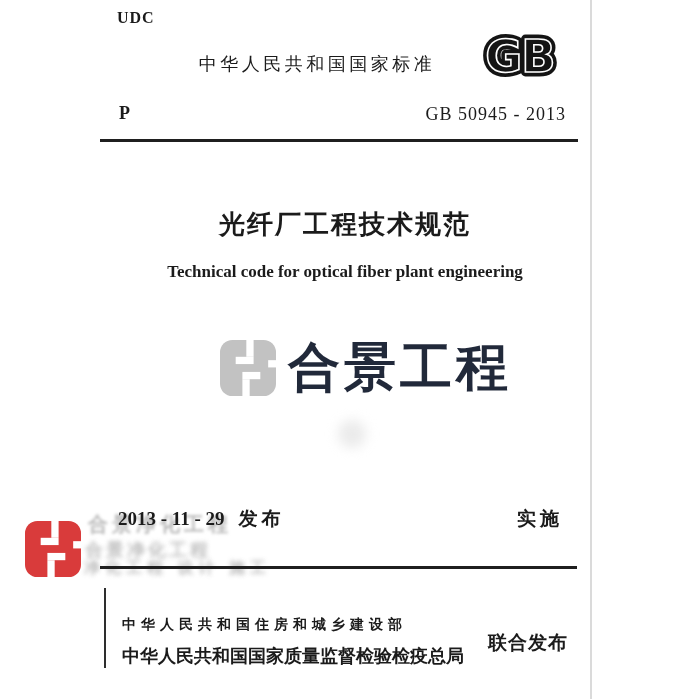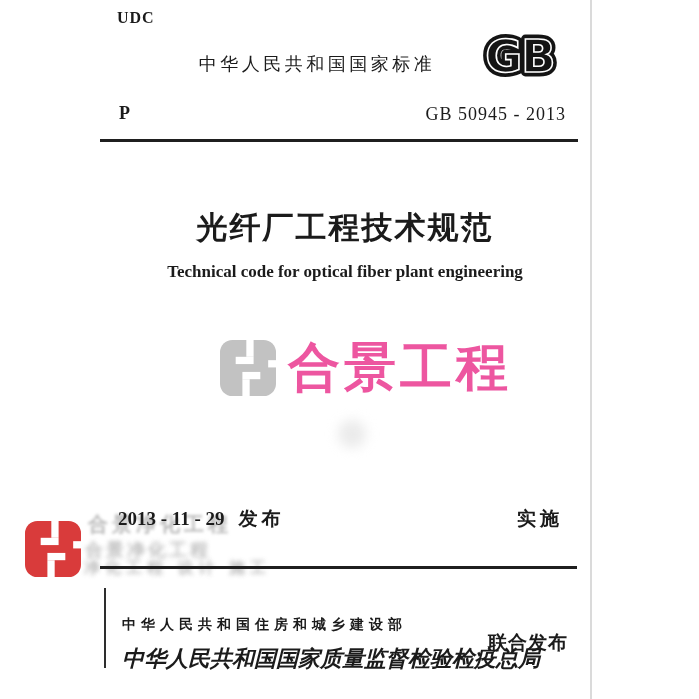--- a/index.html
+++ b/index.html
@@ -15,30 +15,30 @@
     font-size:18px;font-weight:normal;letter-spacing:3.5px;
     font-family:"Liberation Sans","DejaVu Sans",sans-serif;}
   .gb-logo{left:471px;top:30px;width:98px;height:50px;}
   .p-code{left:119px;top:103px;font-size:18px;font-weight:bold;}
   .std-number{left:380px;top:104px;width:186px;text-align:right;
     font-size:18px;font-weight:normal;letter-spacing:1px;}
   .rule-top{left:100px;top:139px;width:478px;height:3px;background:#1f1f1f;}
 
   
   .title-zh{left:100px;top:207px;width:490px;text-align:center;
-    font-size:31px;font-weight:bold;letter-spacing:2px;}
+    font-size:26px;font-weight:bold;letter-spacing:2px;}
   .title-en{left:100px;top:262px;width:490px;text-align:center;
     font-size:17px;font-weight:bold;}
 
   
   .wm-center{left:220px;top:333px;display:flex;align-items:center;gap:12px;
     filter:blur(0.6px);opacity:0.92;}
   .wm-center .wm-logo{width:56px;height:62px;}
   .wm-brand{font-family:"Liberation Sans","DejaVu Sans",sans-serif;
-    font-size:52px;font-weight:bold;color:#ec4899;letter-spacing:4px;white-space:nowrap;}
+    font-size:52px;font-weight:bold;color:#0f172a;letter-spacing:4px;white-space:nowrap;}
 
   .smudge{left:338px;top:420px;width:28px;height:28px;border-radius:50%;
     background:#ebebeb;filter:blur(6px);}
 
   
   .red-logo{left:25px;top:519px;width:56px;height:60px;}
   .wm-line{font-family:"Liberation Sans","DejaVu Sans",sans-serif;
     color:#b9b9b9;font-weight:bold;white-space:nowrap;z-index:1;}
   .wm-l1{left:88px;top:511px;font-size:20px;letter-spacing:4px;filter:blur(1.4px);}
   .wm-l2{left:85px;top:538px;font-size:18px;letter-spacing:3px;filter:blur(2px);opacity:.9;}
@@ -49,22 +49,22 @@
     font-size:19px;font-weight:bold;white-space:nowrap;}
   .date-left{left:118px;}
   .date-right{right:136px;}
   .date-label{letter-spacing:4px;}
   .rule-bottom{left:100px;top:566px;width:477px;height:3px;background:#1f1f1f;z-index:2;}
 
   
   .pub-vbar{left:104px;top:588px;width:2px;height:80px;background:#2e2e2e;}
   .pub-1{left:122px;top:616px;font-size:14px;font-weight:bold;letter-spacing:5px;white-space:nowrap;
     font-family:"Liberation Sans","DejaVu Sans",sans-serif;}
-  .pub-2{left:122px;top:644px;font-size:22px;font-weight:bold;letter-spacing:0px;white-space:nowrap;
-    font-family:"Liberation Sans","DejaVu Sans",sans-serif;font-style:italic;}
+  .pub-2{left:122px;top:644px;font-size:18px;font-weight:bold;letter-spacing:0px;white-space:nowrap;
+    font-family:"Liberation Sans","DejaVu Sans",sans-serif;}
   .joint{left:488px;top:630px;font-size:19px;font-weight:bold;letter-spacing:1px;white-space:nowrap;
     font-family:Liberation Sans, sans-serif;}
 
   
   .page-edge{left:590px;top:0;width:1.5px;height:699px;background:#dadada;}
 </style>
 </head>
 <body>
 
 <div class="abs udc">UDC</div>

